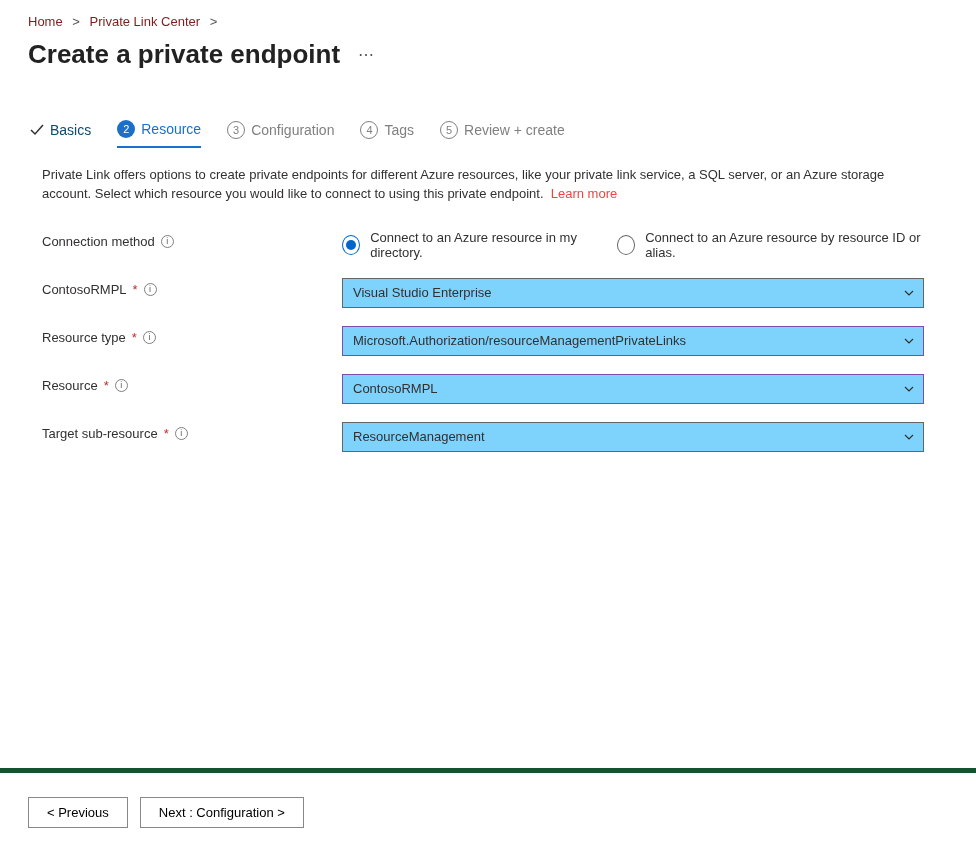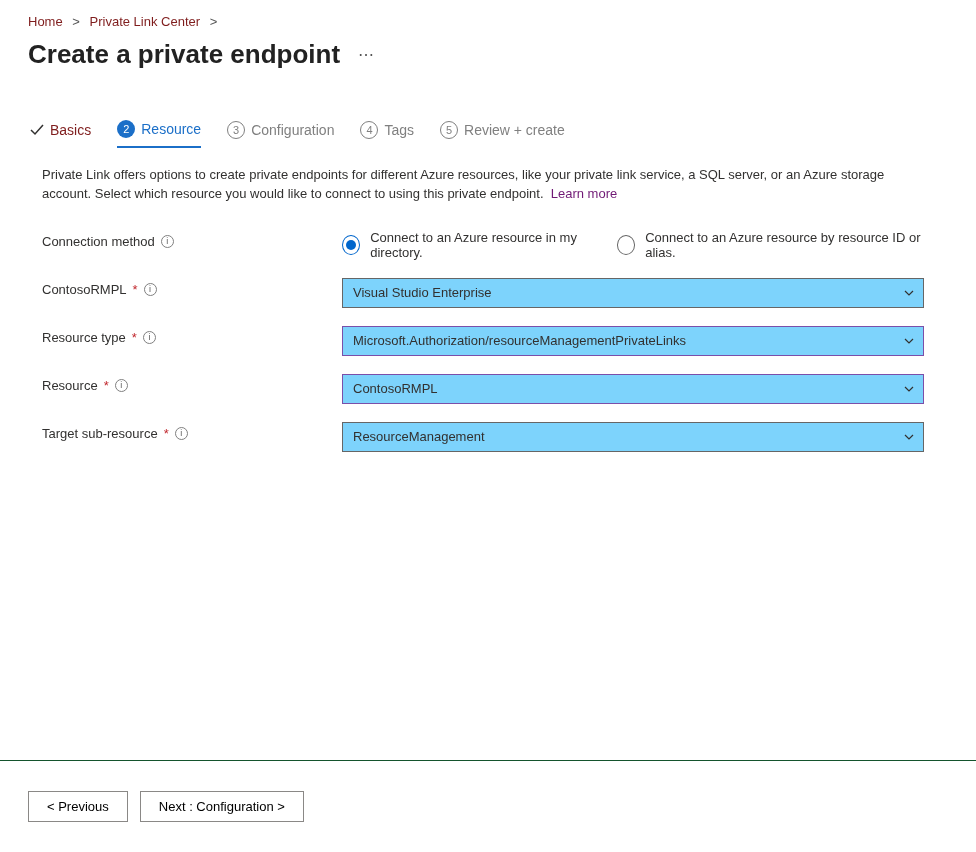--- a/index.html
+++ b/index.html
@@ -46,38 +46,38 @@
       gap: 26px;
       align-items: center;
     }
     .tab {
       display: flex;
       align-items: center;
       padding-bottom: 8px;
       cursor: pointer;
       font-size: 14px;
     }
-    .tab.done { color: #7f1d1d; font-weight: 400; }
+    .tab.done { color: #0c4a6e; font-weight: 400; }
     .tab.active { color: #1b6fc8; font-weight: 400; border-bottom: 2px solid #1b6fc8; }
     .tab.future { color: #808080; }
     .tab .step-circle {
       width: 18px; height: 18px; border-radius: 50%;
       display: inline-flex; align-items: center; justify-content: center;
       font-size: 11px; margin-right: 6px;
     }
     .tab.active .step-circle { background: #1b6fc8; color: #fff; }
     .tab.future .step-circle { border: 1px solid #808080; color: #808080; }
     .tab.done svg { margin-right: 4px; }
     .intro {
       padding: 18px 42px 18px 42px;
       font-size: 13px;
       line-height: 1.45;
       color: #323130;
     }
-    .intro a { color: #701a75; text-decoration: none; }
+    .intro a { color: #ef4444; text-decoration: none; }
     .form {
       padding: 8px 42px;
     }
     .form-row {
       display: flex;
       align-items: flex-start;
       margin-bottom: 18px;
     }
     .form-label {
       width: 300px;
@@ -120,22 +120,22 @@
       cursor: pointer;
     }
     .select.hl { border-color: #7b4fa9; }
     .select .chevron {
       position: absolute; right: 8px; top: 50%; transform: translateY(-50%);
     }
     .chevron svg { display: block; }
     .footer {
       position: absolute;
       bottom: 0; left: 0; right: 0;
-      border-top: 1px solid #14532d;
-      padding: 30px 28px;
+      border-top: 5px solid #14532d;
+      padding: 24px 28px;
       display: flex;
       gap: 12px;
     }
     .btn {
       background: #fff;
       border: 1px solid #8a8886;
       padding: 7px 18px;
       font-size: 13px;
       cursor: pointer;
       font-family: inherit;

